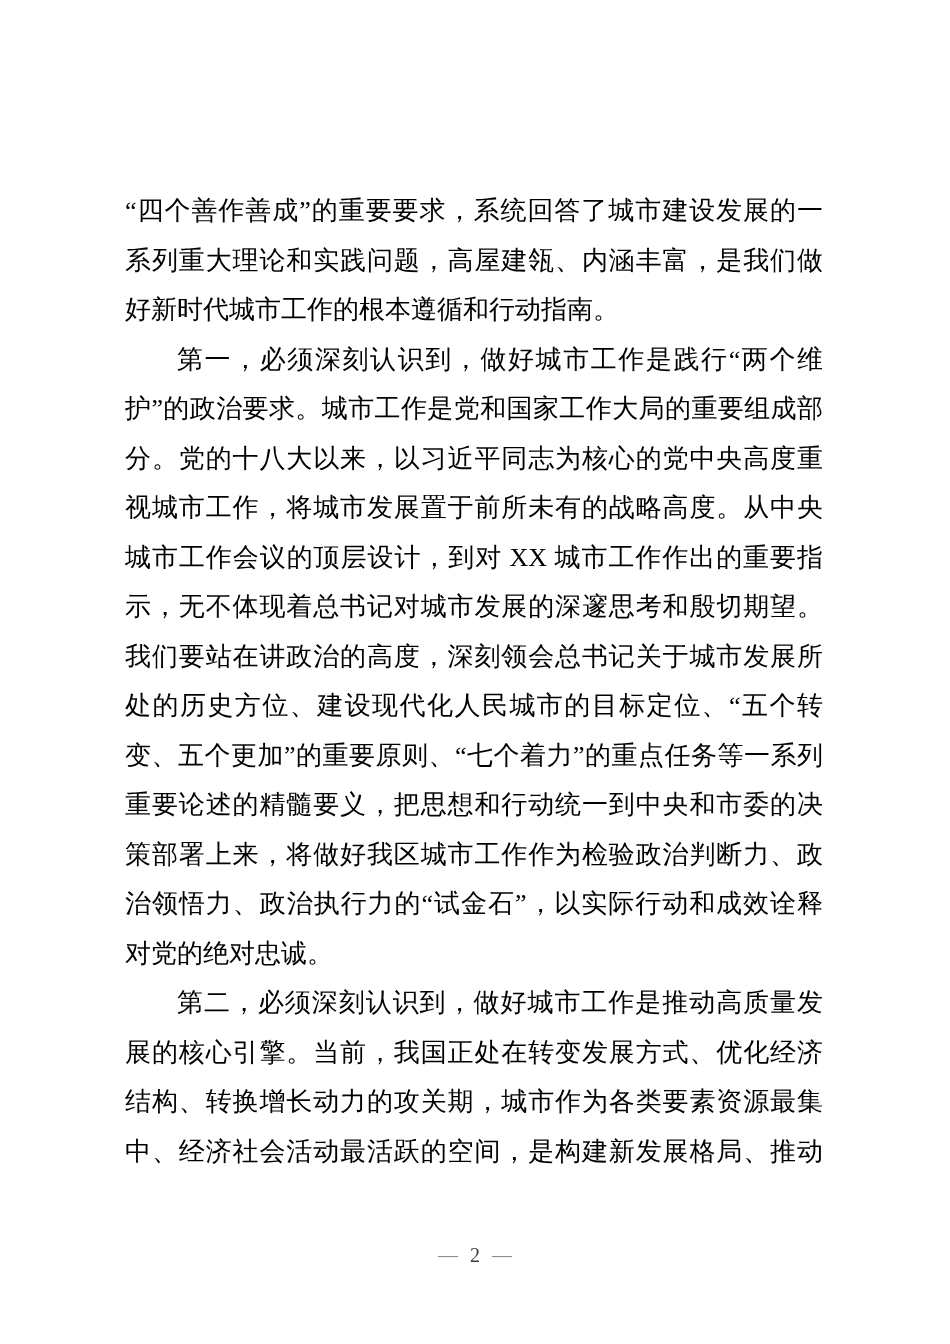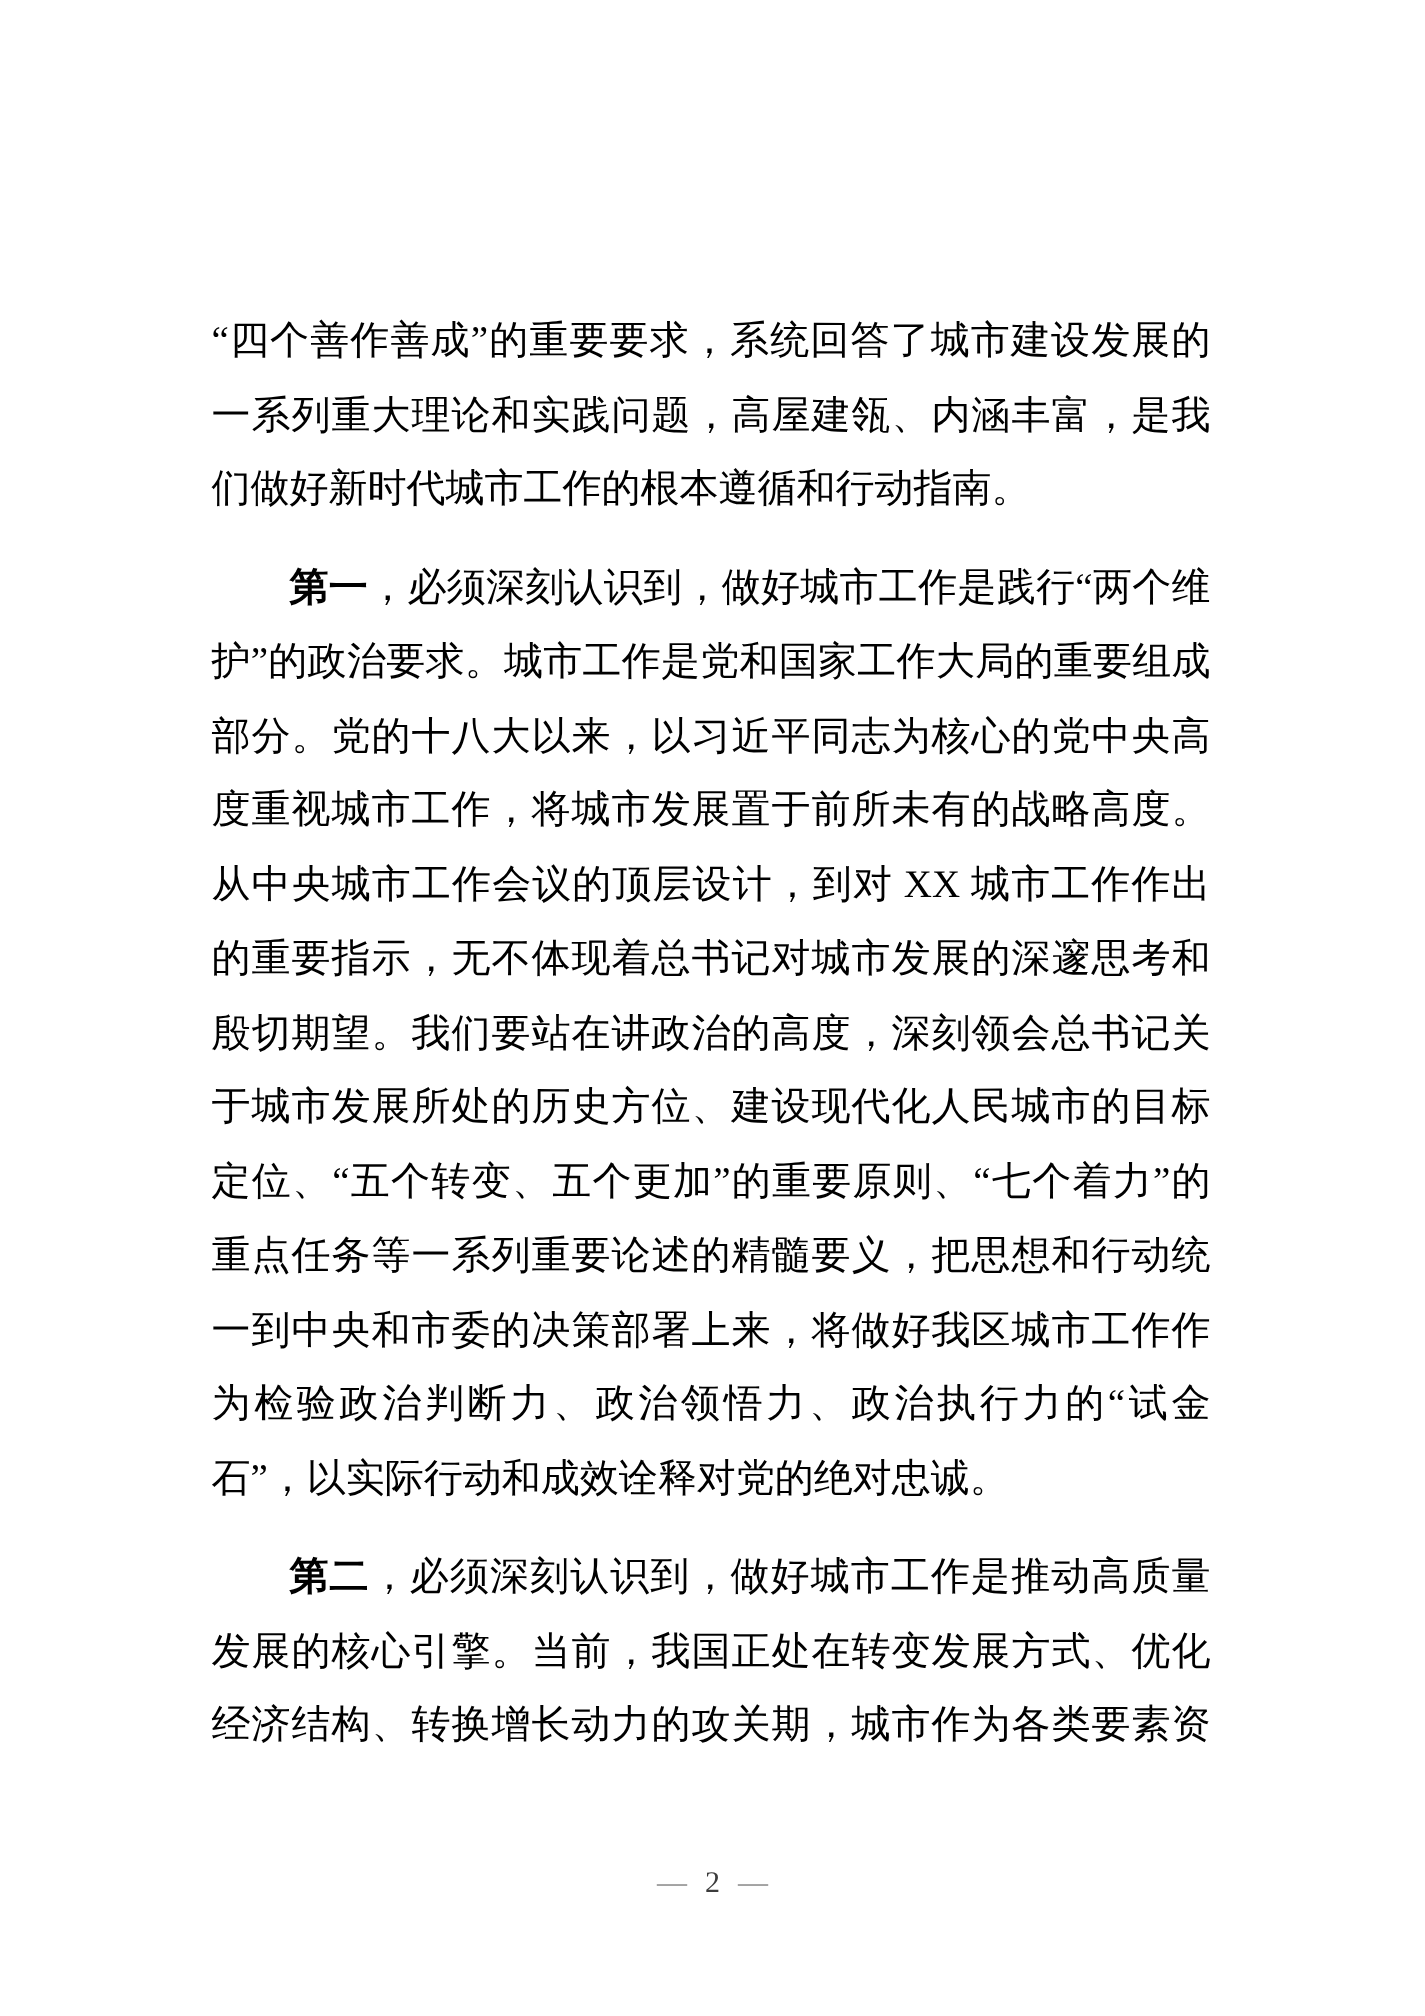--- a/index.html
+++ b/index.html
@@ -21,38 +21,38 @@
   }
   .content {
     position: absolute;
     left: 125px;
     top: 186px;
     width: 698px;
     height: 1000px;
     overflow: hidden;
   }
   .para {
-    margin: 16px;
+    margin: 0;
     padding: 0;
     font-size: 26px;
     line-height: 49.5px;
     color: #000000;
     text-align: justify;
     text-justify: inter-character;
     font-family: "Liberation Serif", serif;
     word-break: break-all;
   }
   .para.indent {
     text-indent: 52px;
   }
   .run {
     font-weight: normal;
   }
   .run.bold {
-    font-weight: 700;
+    font-weight: 400;
   }
   .footer {
     position: absolute;
     top: 1240px;
     left: 0;
     width: 100%;
     text-align: center;
     font-size: 20px;
     line-height: 30px;
     font-family: "Liberation Serif", serif;

